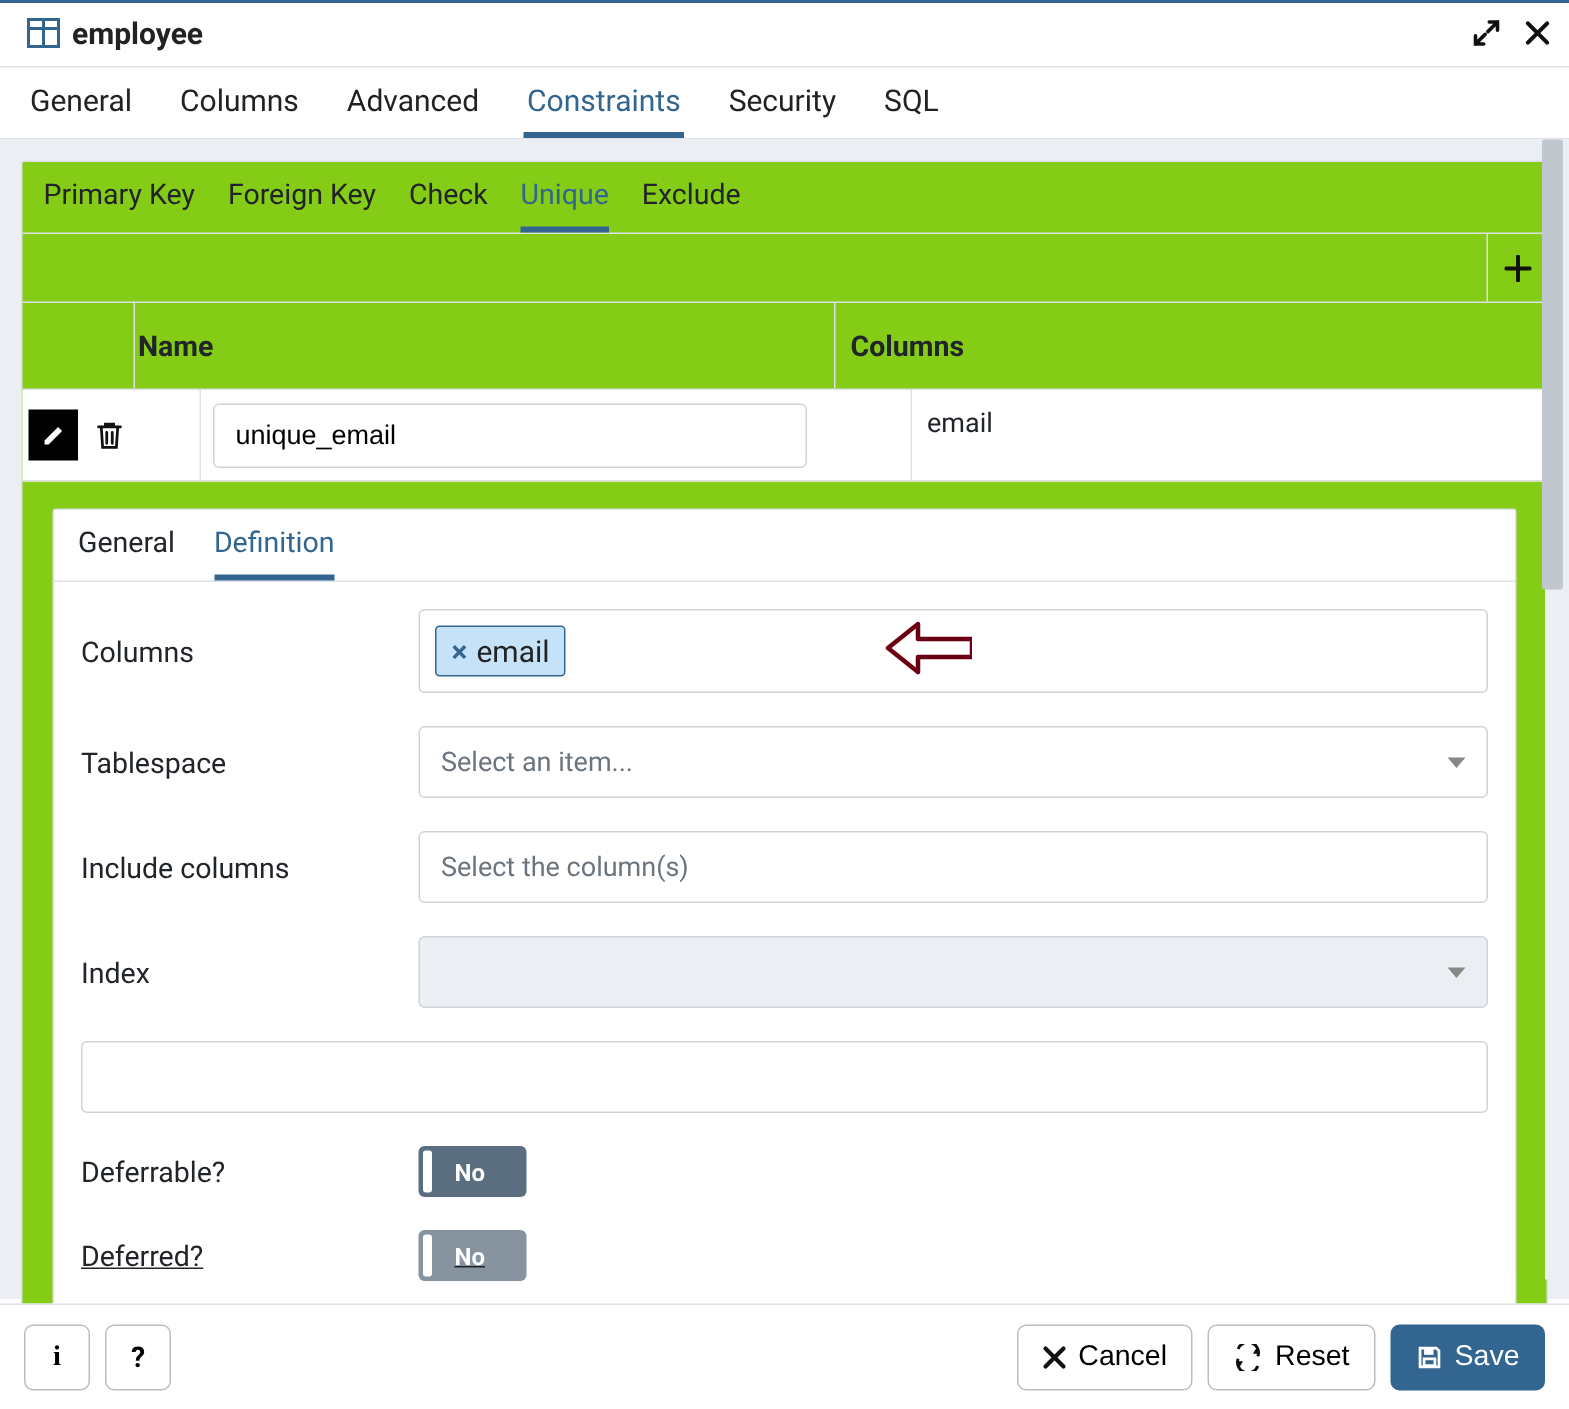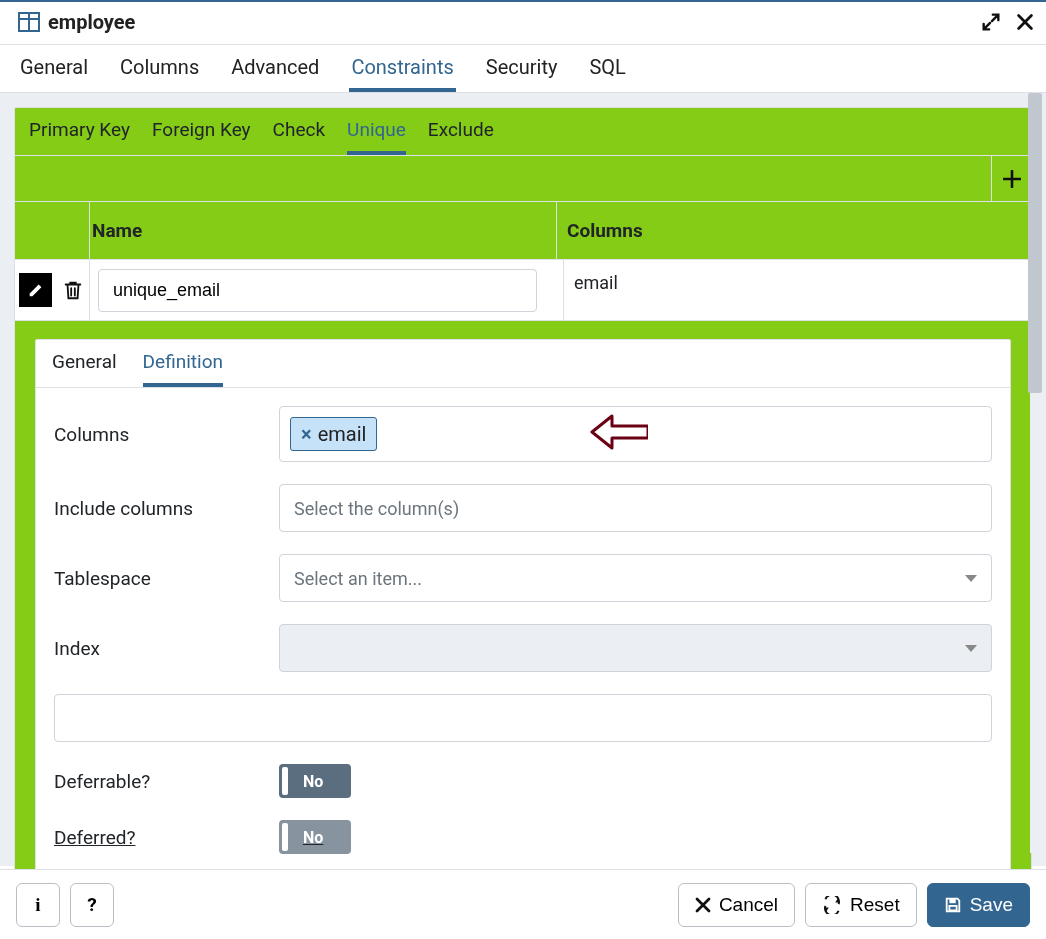--- a/index.html
+++ b/index.html
@@ -97,20 +97,21 @@
 }
 .col-actions { width: 74px; flex:0 0 74px; }
 .col-name { flex:1; padding-left: 2px; border-left:1px solid #dde0e6; height:100%; display:flex; align-items:center;}
 .col-cols { flex:1; padding-left: 10px; border-left:1px solid #dde0e6; height:100%; display:flex; align-items:center;}
 .grid-row {
   display:flex;
   border-bottom:1px solid #dde0e6;
   min-height: 60px;
   align-items:center;
   background:#fff;
+  gap:44px;
 }
 .row-actions {
   width:74px; flex:0 0 74px;
   display:flex; align-items:center;
   gap:4px;
   padding-left:4px;
   height:60px;
 }
 .edit-cell {
   width:34px;height:34px;
@@ -365,34 +366,34 @@
               <span class="arrow-annot">
                 <svg width="58" height="36" viewBox="0 0 58 36">
                     <path d="M58 12 L22 12 L22 2 L2 18 L22 34 L22 24 L58 24 Z" fill="none" stroke="#6a0012" stroke-width="3" stroke-linejoin="round"></path>
                   </svg>
               </span>
             </div>
           </div>
         </div>
 
         <div class="form-row">
-          <div class="form-label">Include columns</div>
-          <div class="form-control-area">
-            <div class="text-input">
-              <span>Select the column(s)</span>
-            </div>
-          </div>
-        </div>
-
-        <div class="form-row">
           <div class="form-label">Tablespace</div>
           <div class="form-control-area">
             <div class="select-input">
               <span>Select an item...</span>
               <span class="caret-down"></span>
+            </div>
+          </div>
+        </div>
+
+        <div class="form-row">
+          <div class="form-label">Include columns</div>
+          <div class="form-control-area">
+            <div class="text-input">
+              <span>Select the column(s)</span>
             </div>
           </div>
         </div>
 
         <div class="form-row">
           <div class="form-label">Index</div>
           <div class="form-control-area">
             <div class="select-input disabled">
               <span></span>
               <span class="caret-down"></span>

